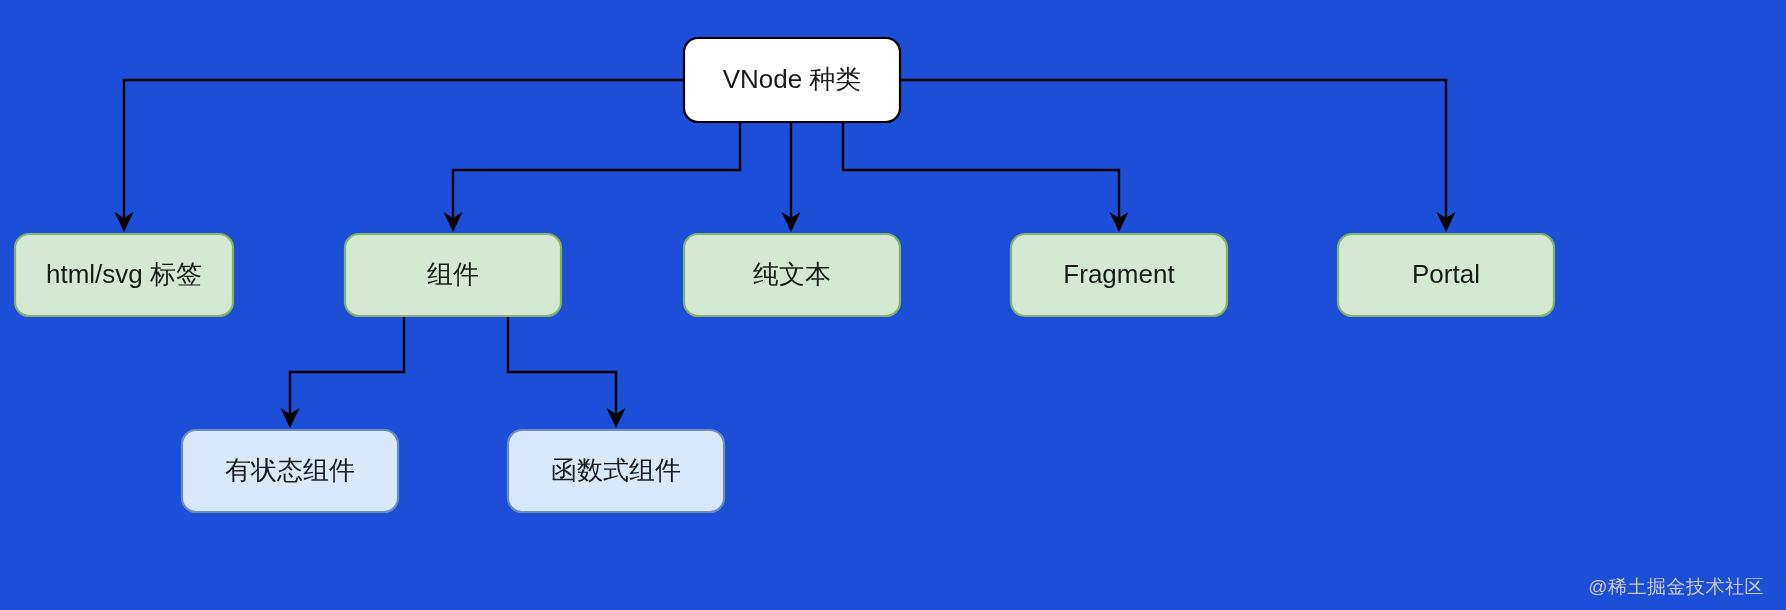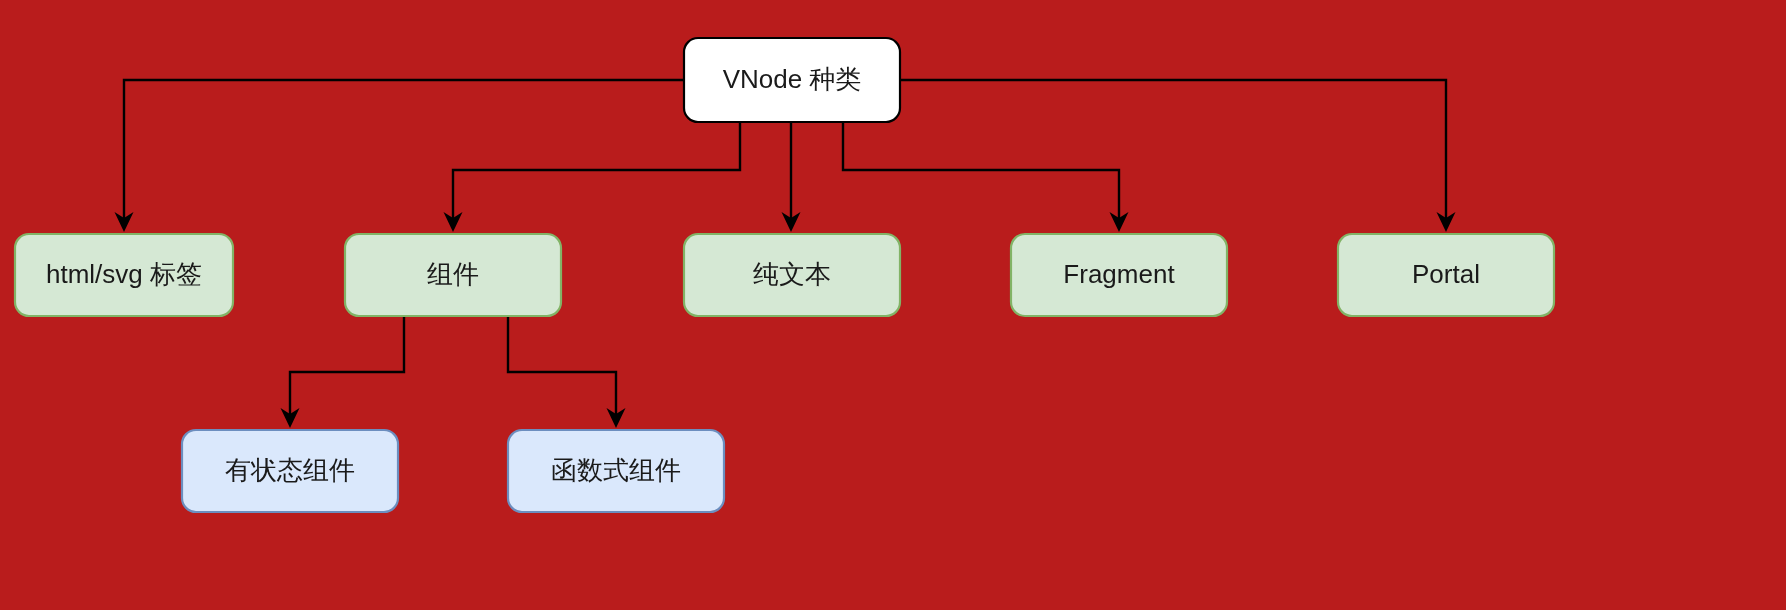--- a/index.html
+++ b/index.html
@@ -11,21 +11,21 @@
     width: 1786px;
     height: 610px;
     font-family: "Liberation Sans", "DejaVu Sans", sans-serif;
     overflow: hidden;
     position: relative;
   }
   #diagram-root {
     position: relative;
     width: 1786px;
     height: 610px;
-    background: #b91c1c;
+    background: #1d4ed8;
   }
   svg.flow {
     position: absolute;
     top: 0;
     left: 0;
     width: 1786px;
     height: 610px;
     display: block;
   }
   .node-rect {
@@ -127,14 +127,15 @@
           <rect class="node-rect" x="182" y="430" width="216" height="82" rx="14" ry="14" fill="#dae8fc" stroke="#6c8ebf"></rect>
           <text class="node-label" x="290" y="472">有状态组件</text>
         </g>
         <g>
           <rect class="node-rect" x="508" y="430" width="216" height="82" rx="14" ry="14" fill="#dae8fc" stroke="#6c8ebf"></rect>
           <text class="node-label" x="616" y="472">函数式组件</text>
         </g>
       </g>
   </svg>
 
+  <div class="watermark">@稀土掘金技术社区</div>
 
 </div>
 
 </body></html>

